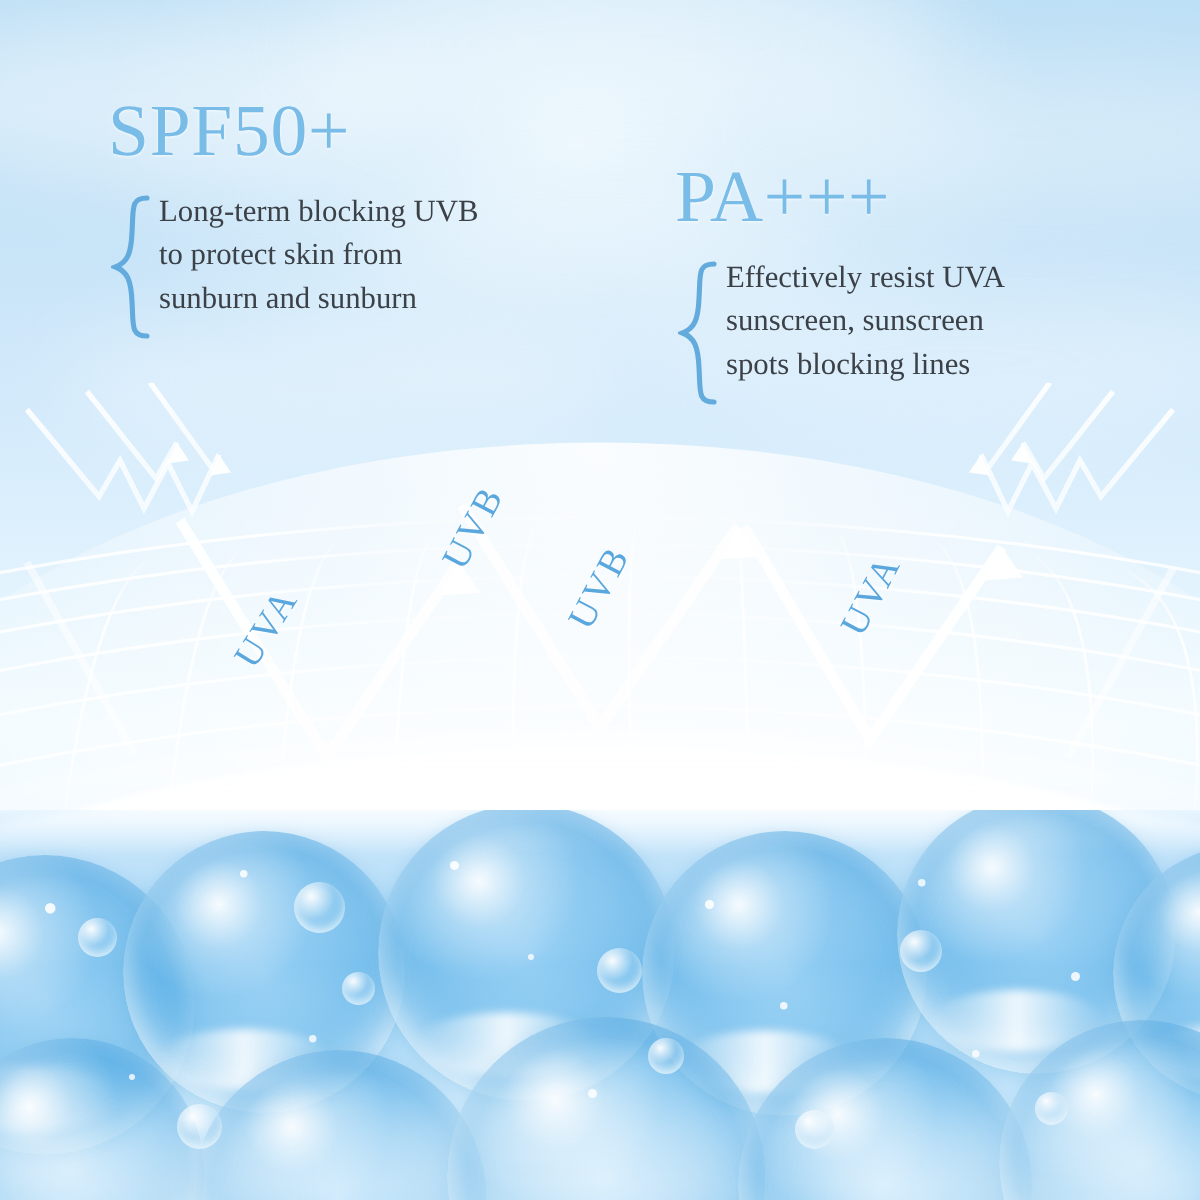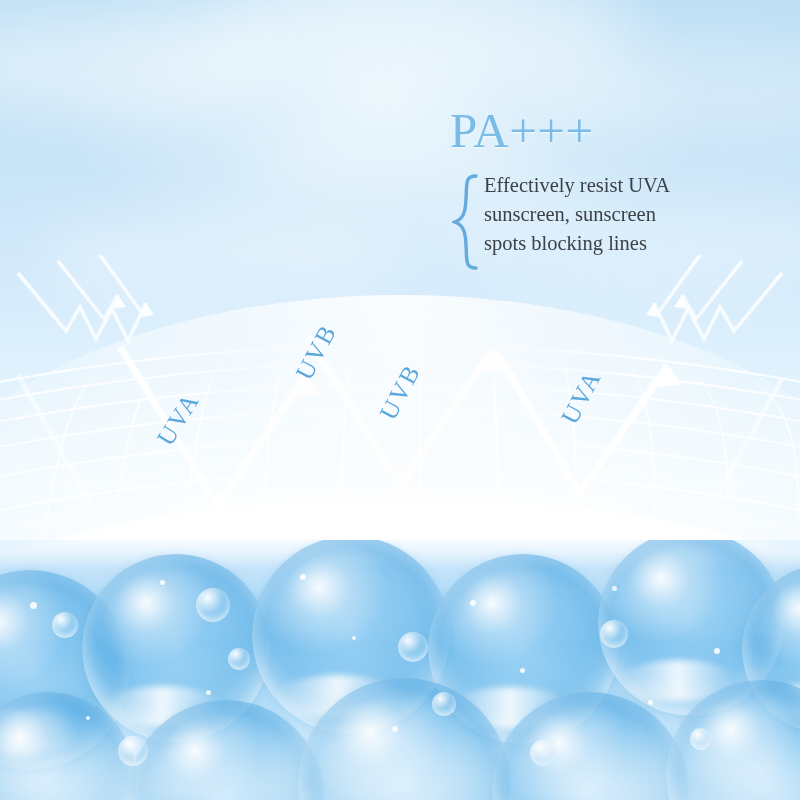--- a/index.html
+++ b/index.html
@@ -200,20 +200,33 @@
     <div class="uv-label" style="left:287px;top:83px;transform:rotate(-62deg);">UVB</div>
     <div class="uv-label" style="left:371px;top:123px;transform:rotate(-62deg);">UVB</div>
     <div class="uv-label" style="left:553px;top:128px;transform:rotate(-62deg);">UVA</div>
   </div>
 
   <div class="band2"></div>
   <div class="band"></div>
 
   <div class="cols">
 
+    <div class="col col-left">
+      <div class="headline">SPF50+</div>
+      <div class="brace-row">
+        <div class="brace">
+          <svg width="28" height="100" viewBox="0 0 28 100">
+            <path d="M24,3 C13,3 15,10 14,26 C13.4,40 11,46 3,49 C11,52 13.4,58 14,72 C15,88 13,95 24,95" fill="none" stroke="#63aadd" stroke-width="3.4" stroke-linecap="round"></path>
+          </svg>
+        </div>
+        <div class="body-text">Long-term blocking UVB
+to protect skin from
+sunburn and sunburn</div>
+      </div>
+    </div>
 
     <div class="col col-right">
       <div class="headline">PA+++</div>
       <div class="brace-row">
         <div class="brace">
           <svg width="28" height="100" viewBox="0 0 28 100">
             <path d="M24,3 C13,3 15,10 14,26 C13.4,40 11,46 3,49 C11,52 13.4,58 14,72 C15,88 13,95 24,95" fill="none" stroke="#63aadd" stroke-width="3.4" stroke-linecap="round"></path>
           </svg>
         </div>
         <div class="body-text">Effectively resist UVA

